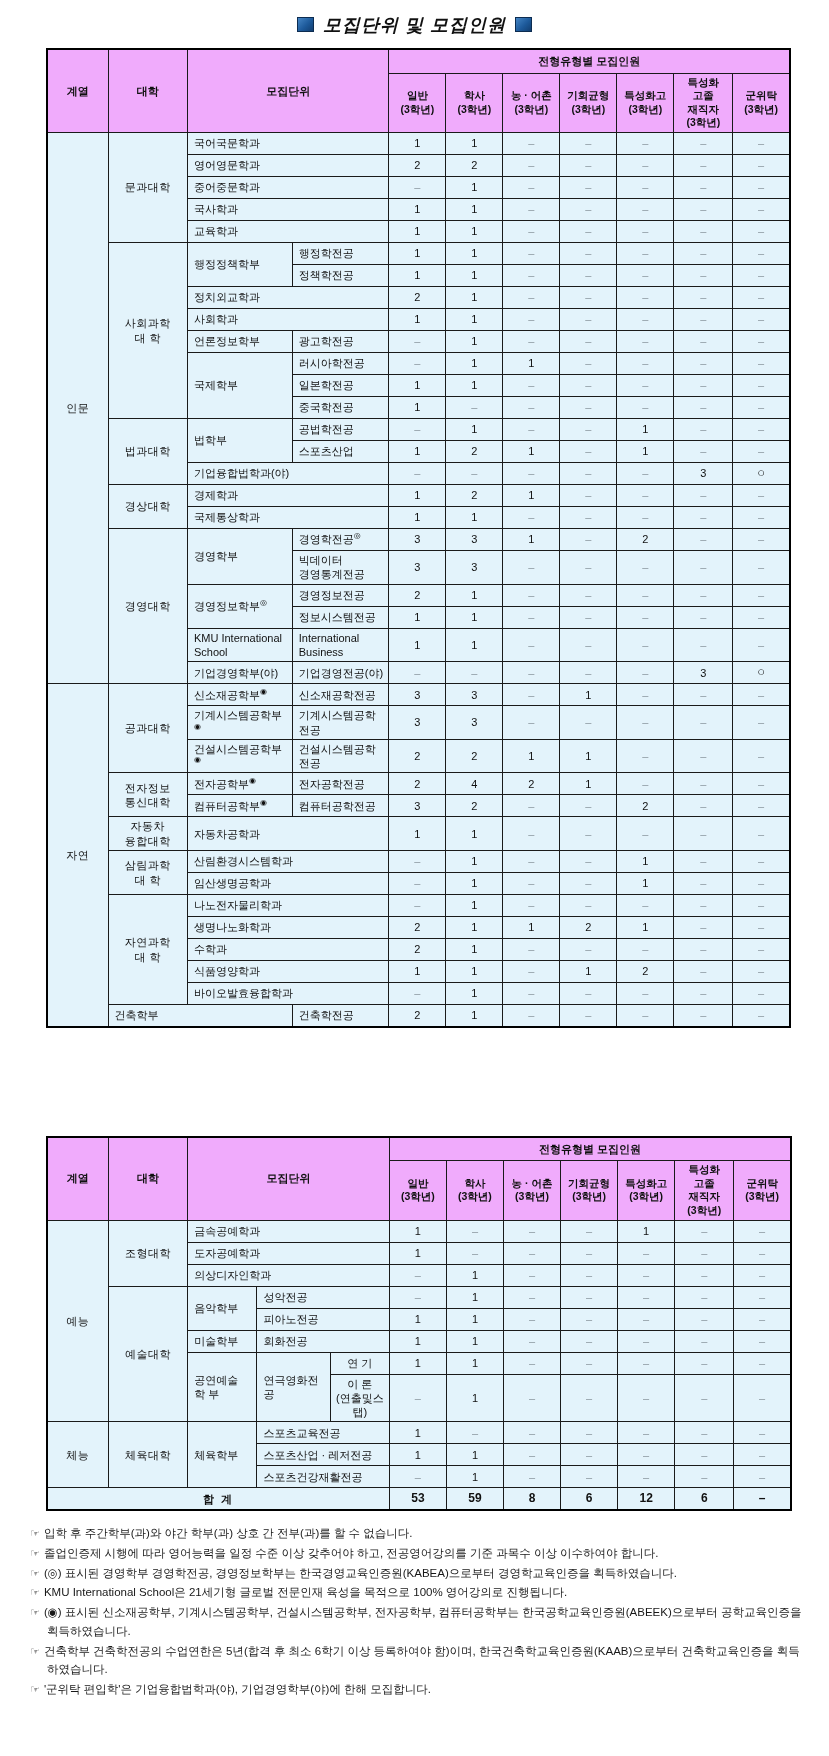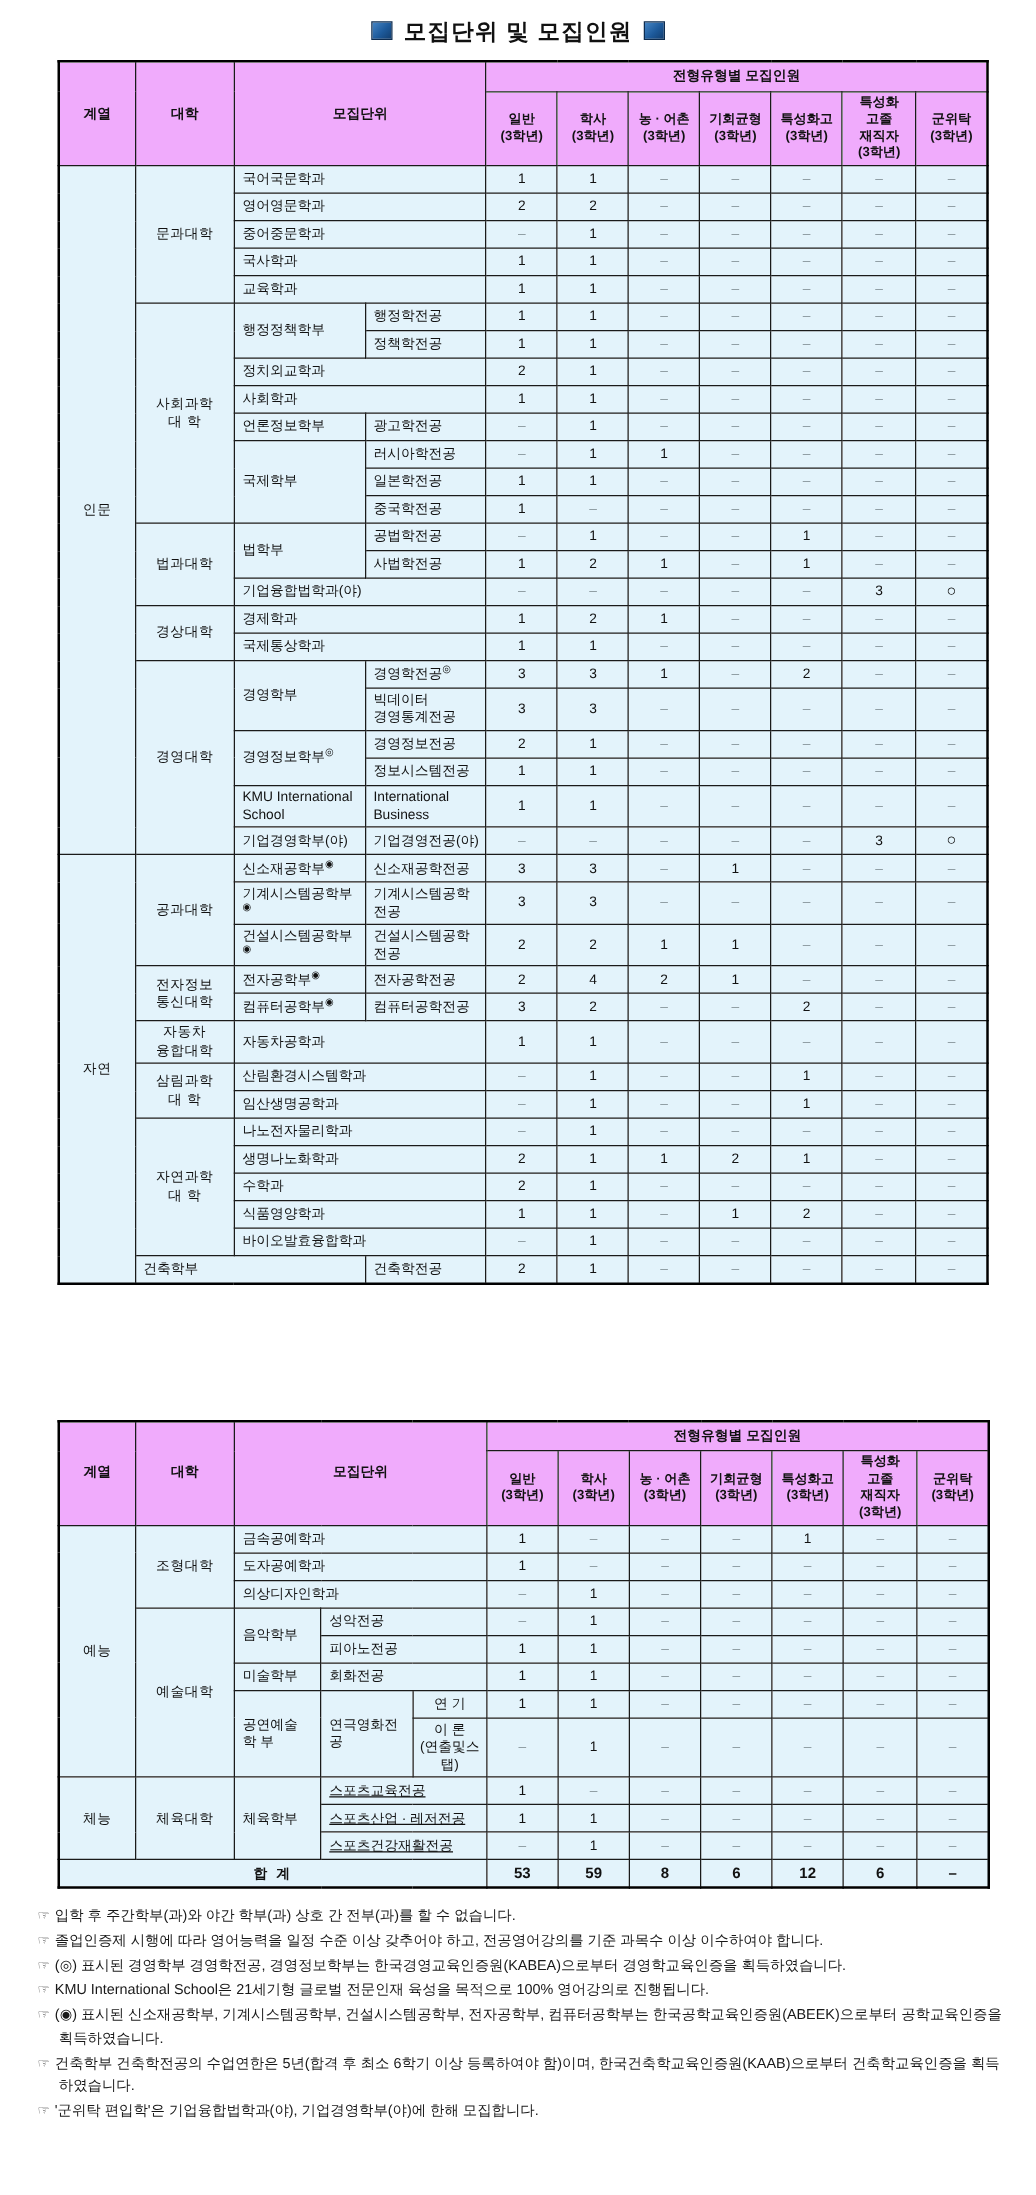--- a/index.html
+++ b/index.html
@@ -12,42 +12,42 @@
   }
   .page { position:relative; width:829px; padding-top:13px; }
 
   
   .title-row { text-align:center; font-weight:bold; font-size:18px; letter-spacing:1px; margin-bottom:11px; }
   .sq {
     display:inline-block; width:17px; height:15px; vertical-align:-1px;
     background:linear-gradient(135deg,#4585c5 0%,#1d5a9b 55%,#123e70 100%);
     border:1px solid #0d2c50;
   }
-  .title-text { margin:16px 9px; }
+  .title-text { margin:16px 9px;font-style:italic; }
 
   
   table.grid { border-collapse:collapse; table-layout:fixed; margin-left:46px; border:2px solid #000; }
   .grid th, .grid td {
     border:1px solid #1a1a1a;
     font-size:11px; line-height:1.3;
     padding:2px 3px;
     text-align:center; vertical-align:middle;
     white-space:pre-line; overflow:hidden;
   }
   .grid th { background:#f0abfc; font-weight:bold; }
   .grid thead .group-th { height:24px; }
   .grid thead .type-th { height:54px; font-size:10.5px; }
   .grid td { background:#e3f3fb; height:22px; }
   td.k-unit, td.k-sub { text-align:left; padding-left:6px; }
   td.k-cat, td.k-col { letter-spacing:0.5px; }
   td.dash { color:#8b989f; }
   td.k-circ { font-size:13px; }
   td.k-total { font-weight:bold; font-size:11px; letter-spacing:2px; }
   td.k-totnum { font-weight:bold; font-size:12px; }
-  td.u { text-decoration:underline; }
+  td.u { }
   .grid sup { font-size:8px; line-height:0; }
 
   #table2-mount { margin-top:108px; }
 
   
   .footnotes { margin:13px 0 0 30px; width:772px; font-size:11.5px; line-height:1.62; color:#181818; }
   .fn { padding-left:17px; text-indent:-17px; margin-bottom:1px; }
   .fn .mark { margin-right:4px; font-size:11px; color:#333; }
   .fn b { font-weight:normal; }
 </style>
@@ -245,21 +245,21 @@
             <td class="k-sub">공법학전공</td>
             <td class="k-num dash">–</td>
             <td class="k-num">1</td>
             <td class="k-num dash">–</td>
             <td class="k-num dash">–</td>
             <td class="k-num">1</td>
             <td class="k-num dash">–</td>
             <td class="k-num dash">–</td>
           </tr>
           <tr>
-            <td class="k-sub">사법학전공</td>
+            <td class="k-sub">스포츠산업</td>
             <td class="k-num">1</td>
             <td class="k-num">2</td>
             <td class="k-num">1</td>
             <td class="k-num dash">–</td>
             <td class="k-num">1</td>
             <td class="k-num dash">–</td>
             <td class="k-num dash">–</td>
           </tr>
           <tr>
             <td class="k-unit" colspan="2">기업융합법학과(야)</td>

